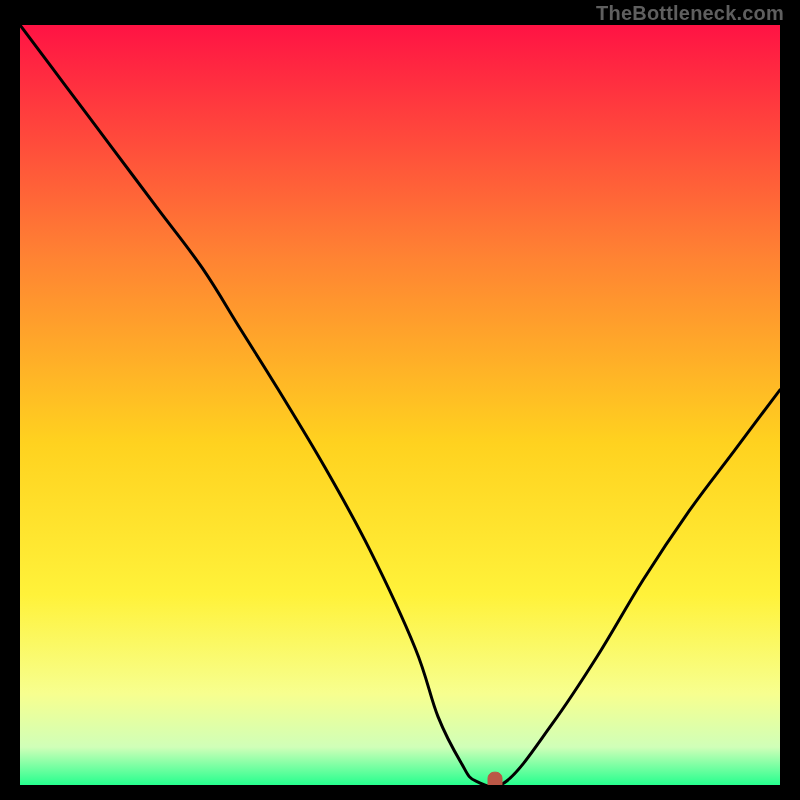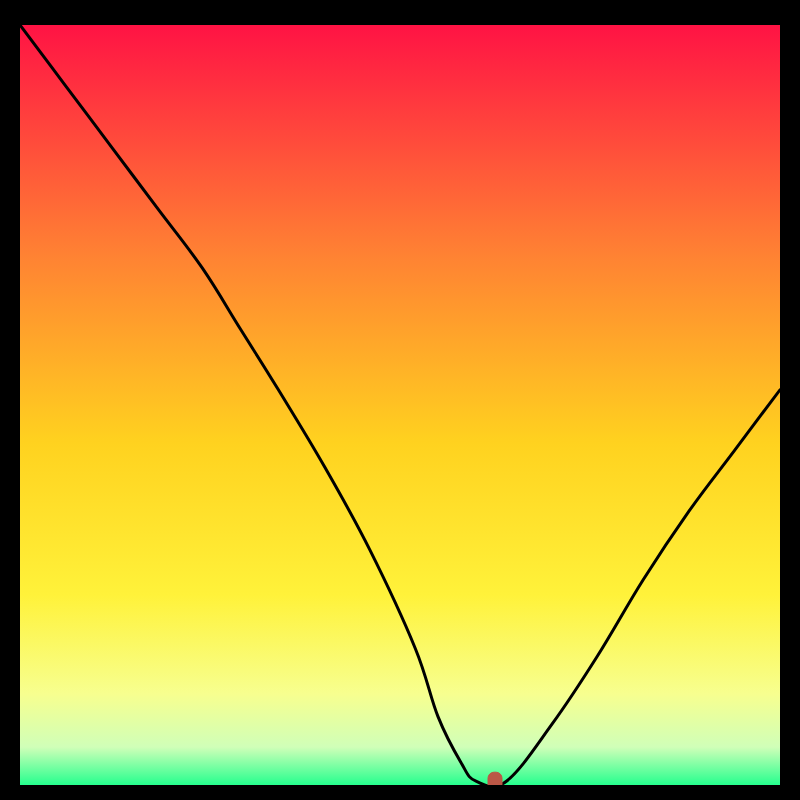--- a/index.html
+++ b/index.html
@@ -37,20 +37,21 @@
   svg.plot {
     display: block;
     width: 760px;
     height: 760px;
   }
 </style>
 </head>
 <body>
 
 <div class="frame">
+  <div class="watermark">TheBottleneck.com</div>
 
   <div class="plot-wrap">
     <svg class="plot" viewBox="0 0 760 760" preserveAspectRatio="none">
       <defs>
         <linearGradient id="bg-grad" x1="0" y1="0" x2="0" y2="1">
           <stop id="g0" offset="0%" stop-color="#ff1344"></stop>
           <stop id="g1" offset="30%" stop-color="#ff8133"></stop>
           <stop id="g2" offset="55%" stop-color="#ffd21f"></stop>
           <stop id="g3" offset="75%" stop-color="#fff23a"></stop>
           <stop id="g4" offset="88%" stop-color="#f7ff8f"></stop>

